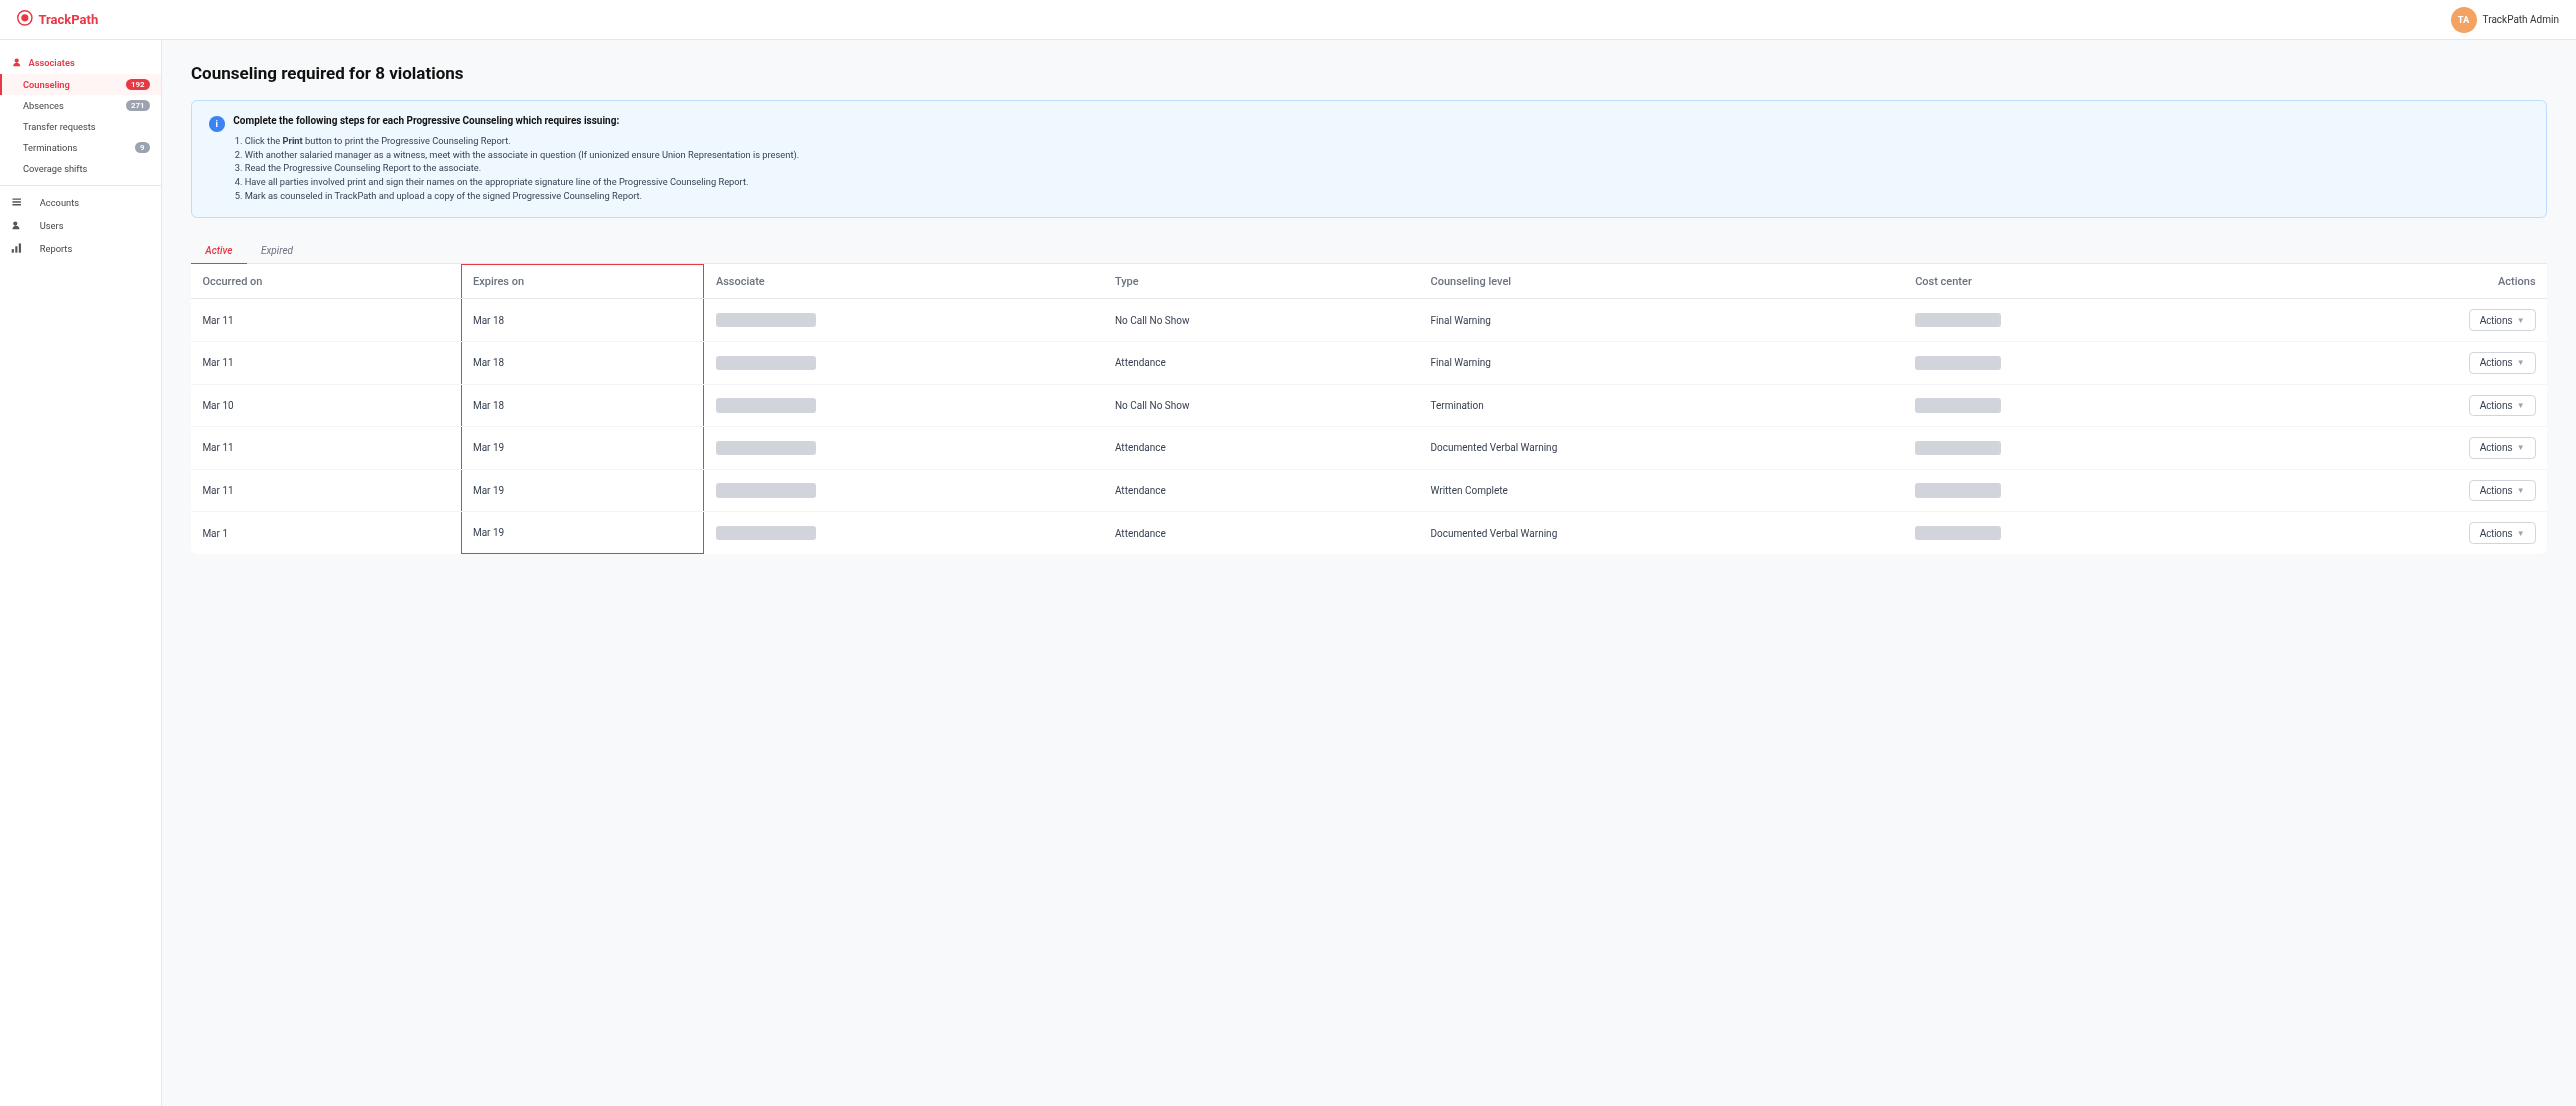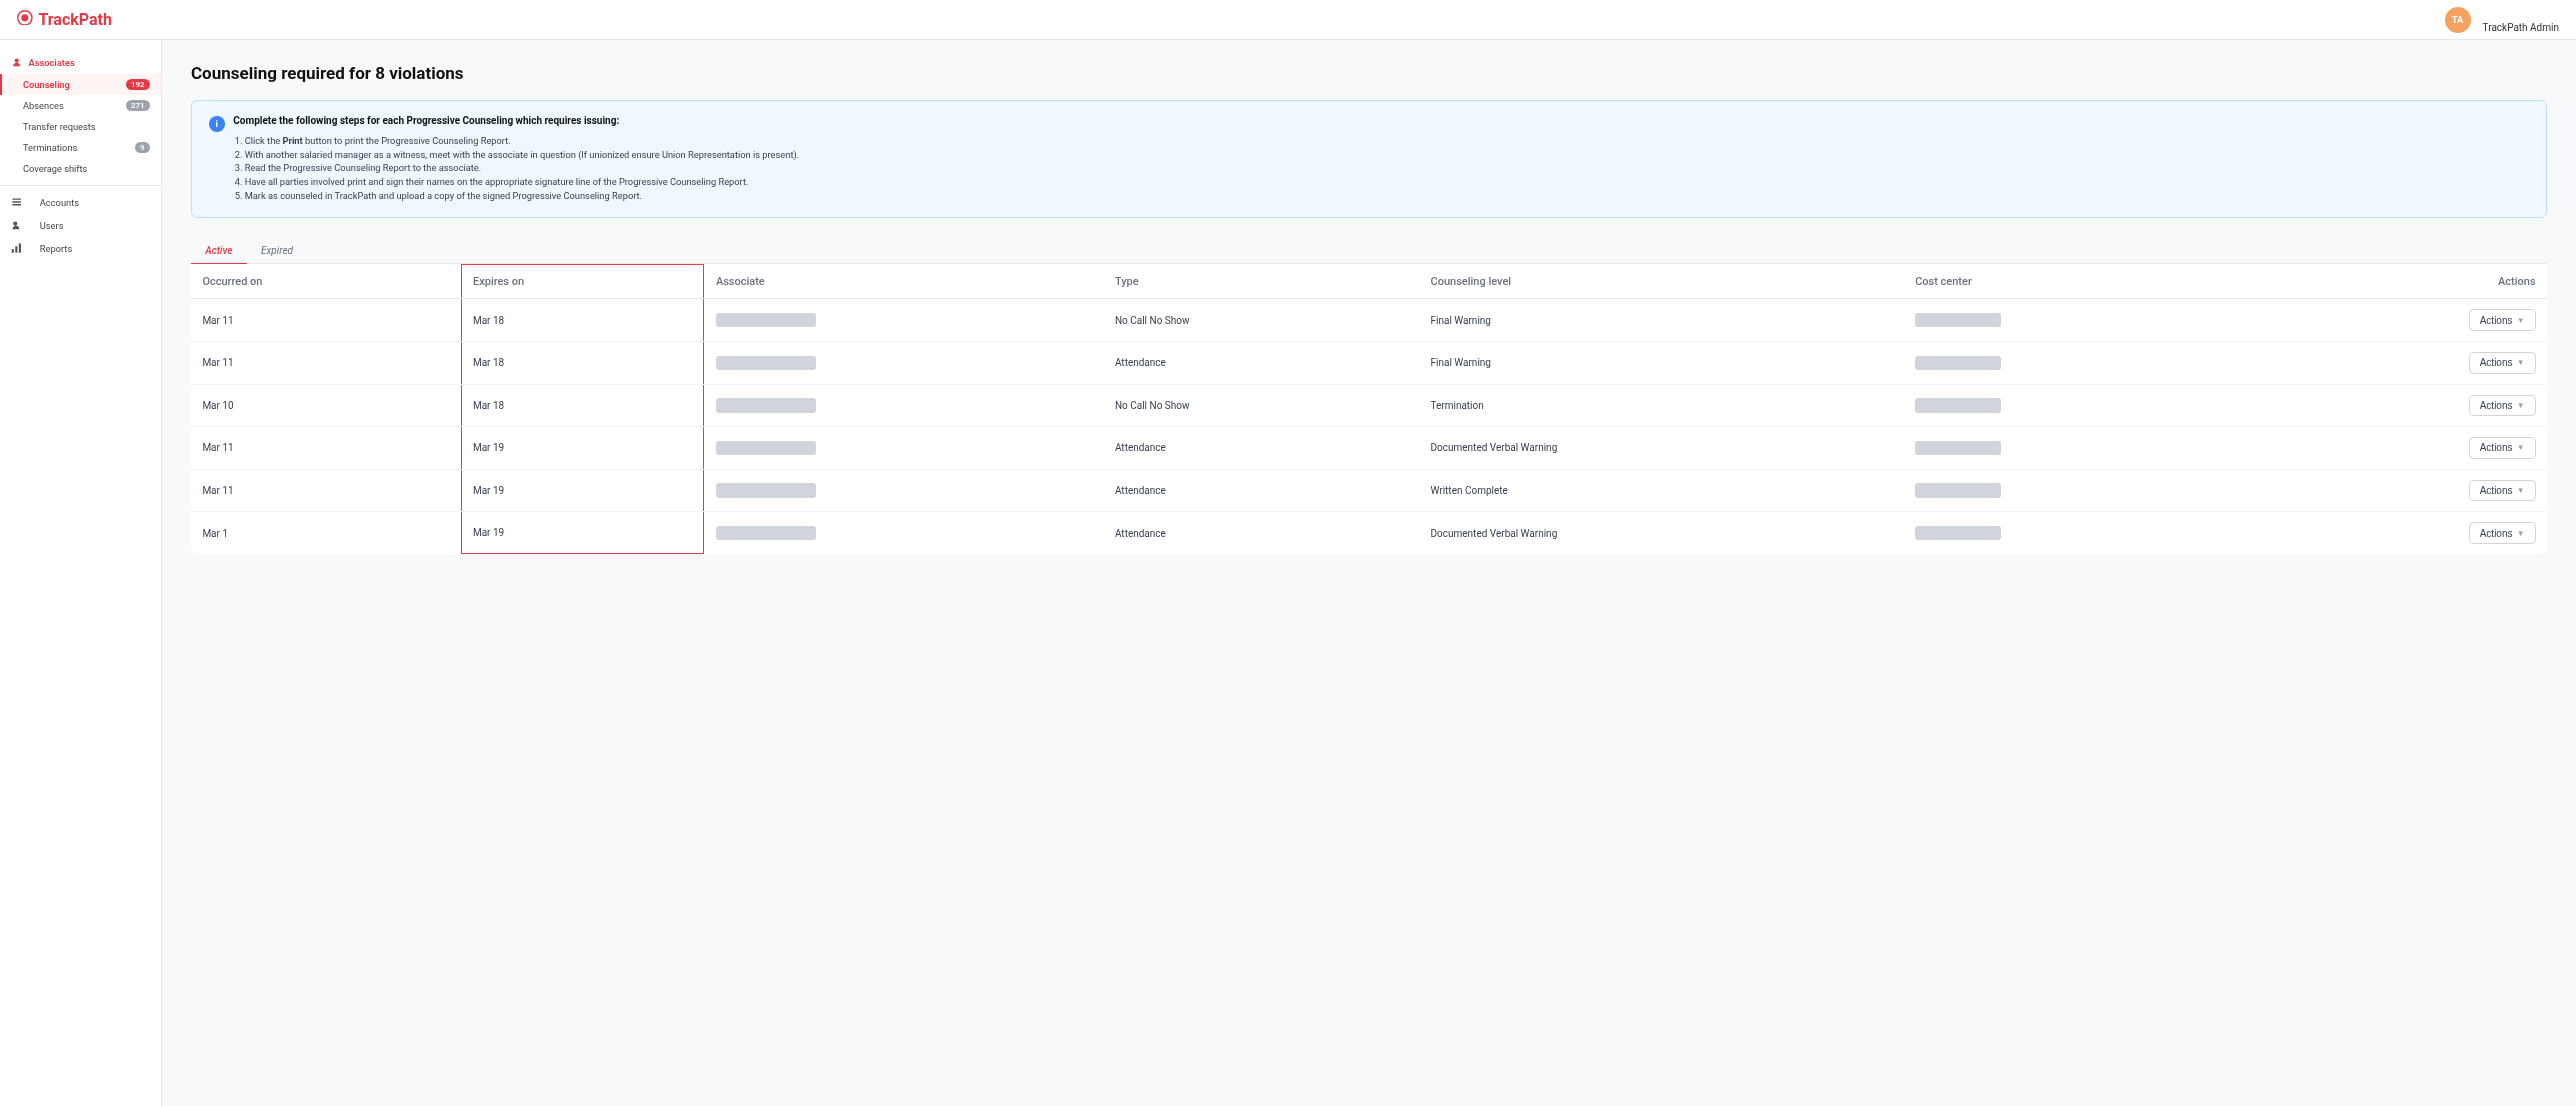--- a/index.html
+++ b/index.html
@@ -6,22 +6,22 @@
     body { font-family: -apple-system, BlinkMacSystemFont, 'Segoe UI', Roboto, sans-serif; background: #f8f9fa; color: #333; font-size: 10px; }
 
     
     .app-container { display: flex; flex-direction: column; height: 100vh; }
     .top-bar { display: flex; align-items: center; justify-content: space-between; padding: 0 17px; height: 40px; background: #fff; border-bottom: 0.7px solid #e5e7eb; }
     .main-area { display: flex; flex: 1; overflow: hidden; }
     .sidebar { width: 162px; background: #fff; border-right: 0.7px solid #e5e7eb; padding: 11.4px 0; flex-shrink: 0; overflow-y: auto; }
     .content { flex: 1; padding: 23px 29px; overflow-y: auto; background: #f8f9fa; }
 
     
-    .logo { display: flex; align-items: center; gap: 5.7px; font-weight: 700; font-size: 16px; color: #e63946; }
-    .user-area { display: flex; align-items: flex-end; gap: 12px; }
+    .logo { display: flex; align-items: center; gap: 5.7px; font-weight: 700; font-size: 13px; color: #e63946; }
+    .user-area { display: flex; align-items: center; gap: 6px; }
     .avatar { width: 26px; height: 26px; border-radius: 50%; background: #f4a261; display: flex; align-items: center; justify-content: center; font-weight: 700; font-size: 9.3px; color: #fff; }
     .user-name { font-size: 10px; color: #333; }
 
     
     .sidebar-section { margin-bottom: 5.7px; }
     .sidebar-group-header { display: flex; align-items: center; gap: 5.7px; padding: 5.7px 11.4px; font-size: 9.3px; color: #666; cursor: pointer; }
     .sidebar-group-header.active { color: #e63946; font-weight: 600; }
     .sidebar-item { display: flex; align-items: center; justify-content: space-between; padding: 5px 11.4px 5px 23px; font-size: 9.3px; color: #444; cursor: pointer; }
     .sidebar-item.active { color: #e63946; font-weight: 600; background: #fff5f5; border-left: 2.1px solid #e63946; padding-left: 21px; }
     .sidebar-badge { background: #e63946; color: #fff; border-radius: 7.2px; font-size: 7.9px; padding: 0.7px 5px; font-weight: 600; }

